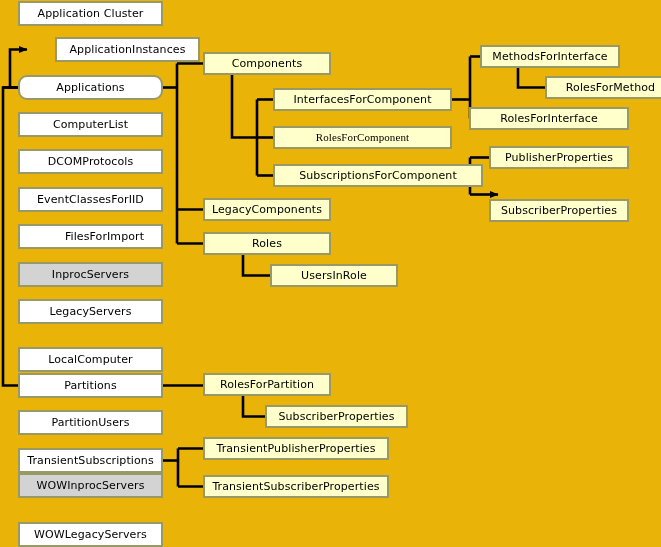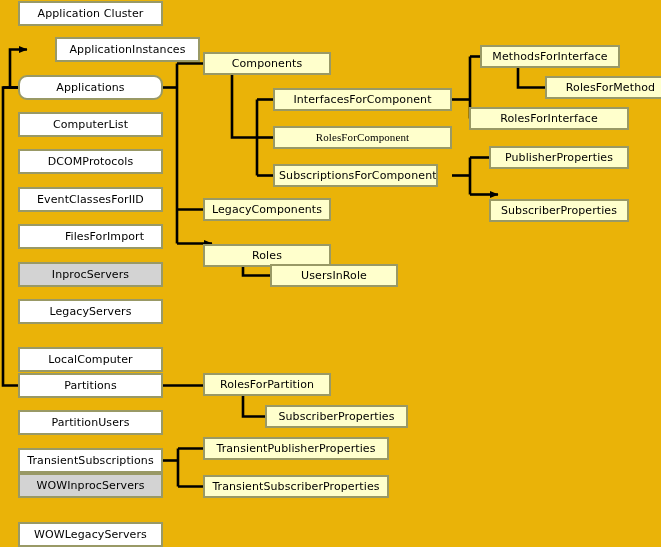--- a/index.html
+++ b/index.html
@@ -150,33 +150,33 @@
       </div>
       <div class="node fill-white" style="left: 18px; top: 522px; width: 145px; height: 25px;">
         <span class="label">WOWLegacyServers</span>
       </div>
       <div class="node fill-yellow" style="left: 203px; top: 52px; width: 128px; height: 23px;">
         <span class="label">Components</span>
       </div>
       <div class="node fill-yellow" style="left: 203px; top: 198px; width: 128px; height: 23px;">
         <span class="label">LegacyComponents</span>
       </div>
-      <div class="node fill-yellow" style="left: 203px; top: 232px; width: 128px; height: 23px; margin-top: 12px;">
+      <div class="node fill-yellow" style="left: 203px; top: 232px; width: 128px; height: 23px;">
         <span class="label">Roles</span>
       </div>
       <div class="node fill-yellow" style="left: 270px; top: 264px; width: 128px; height: 23px;">
         <span class="label">UsersInRole</span>
       </div>
       <div class="node fill-yellow" style="left: 273px; top: 88px; width: 179px; height: 23px;">
         <span class="label">InterfacesForComponent</span>
       </div>
       <div class="node fill-yellow" style="left: 273px; top: 126px; width: 179px; height: 23px; font-family: Liberation Serif, serif;">
         <span class="label">RolesForComponent</span>
       </div>
-      <div class="node fill-yellow" style="left: 273px; top: 164px; width: 165px; height: 23px; justify-content: center;">
+      <div class="node fill-yellow" style="left: 273px; top: 164px; width: 210px; height: 23px; justify-content: center;">
         <span class="label">SubscriptionsForComponent</span>
       </div>
       <div class="node fill-yellow" style="left: 480px; top: 45px; width: 140px; height: 23px;">
         <span class="label">MethodsForInterface</span>
       </div>
       <div class="node fill-yellow" style="left: 545px; top: 76px; width: 131px; height: 23px;">
         <span class="label">RolesForMethod</span>
       </div>
       <div class="node fill-yellow" style="left: 469px; top: 107px; width: 160px; height: 23px;">
         <span class="label">RolesForInterface</span>

